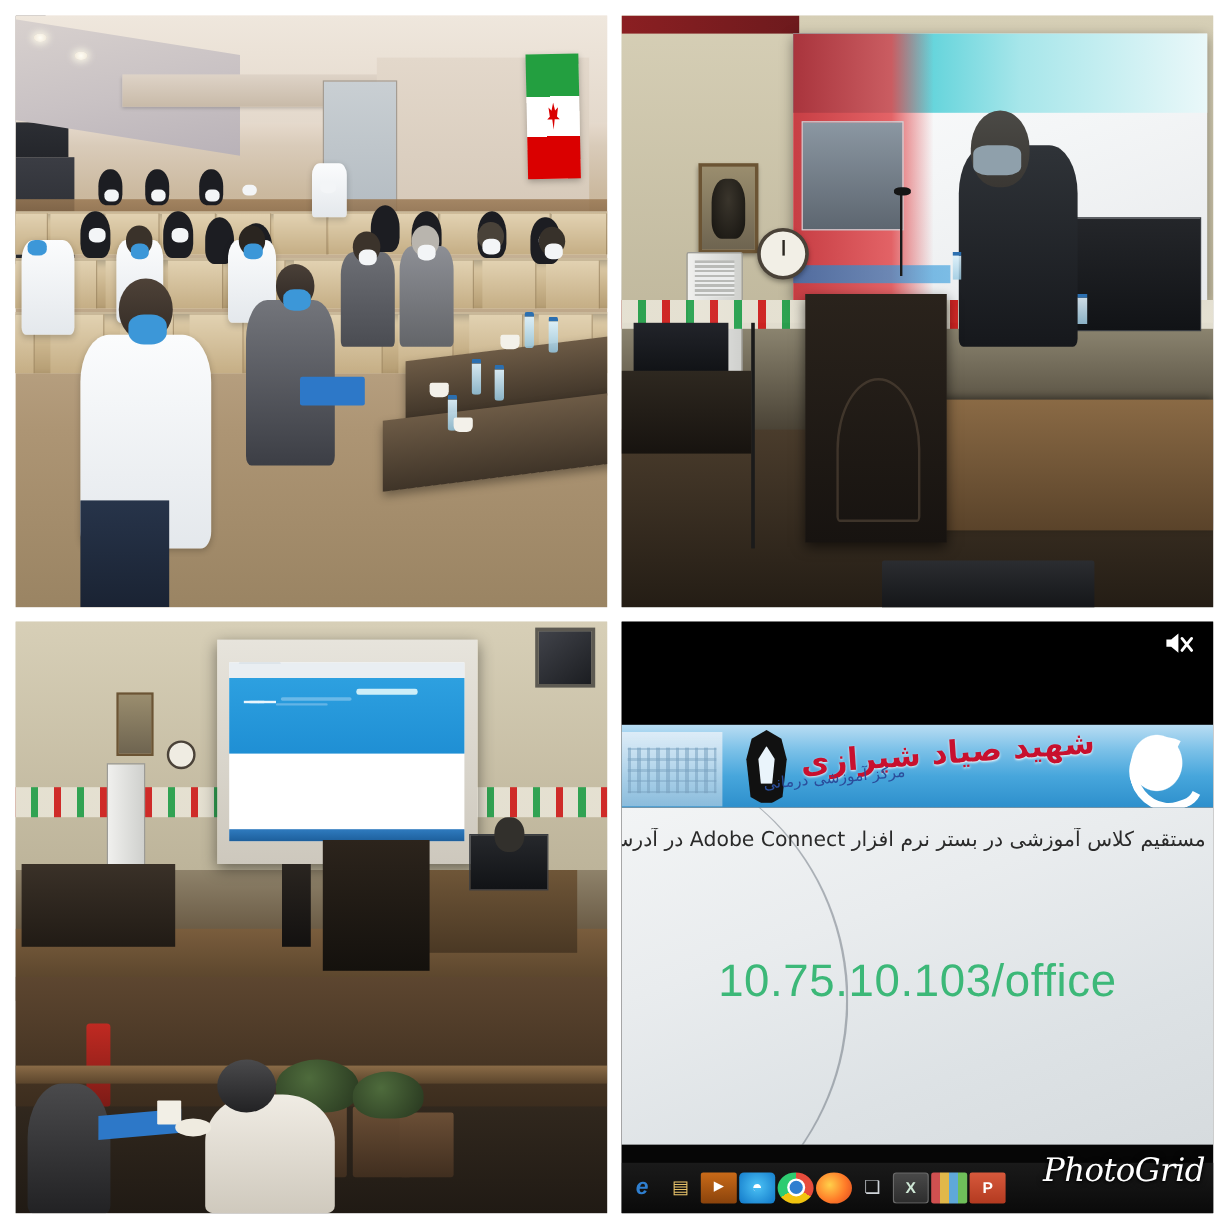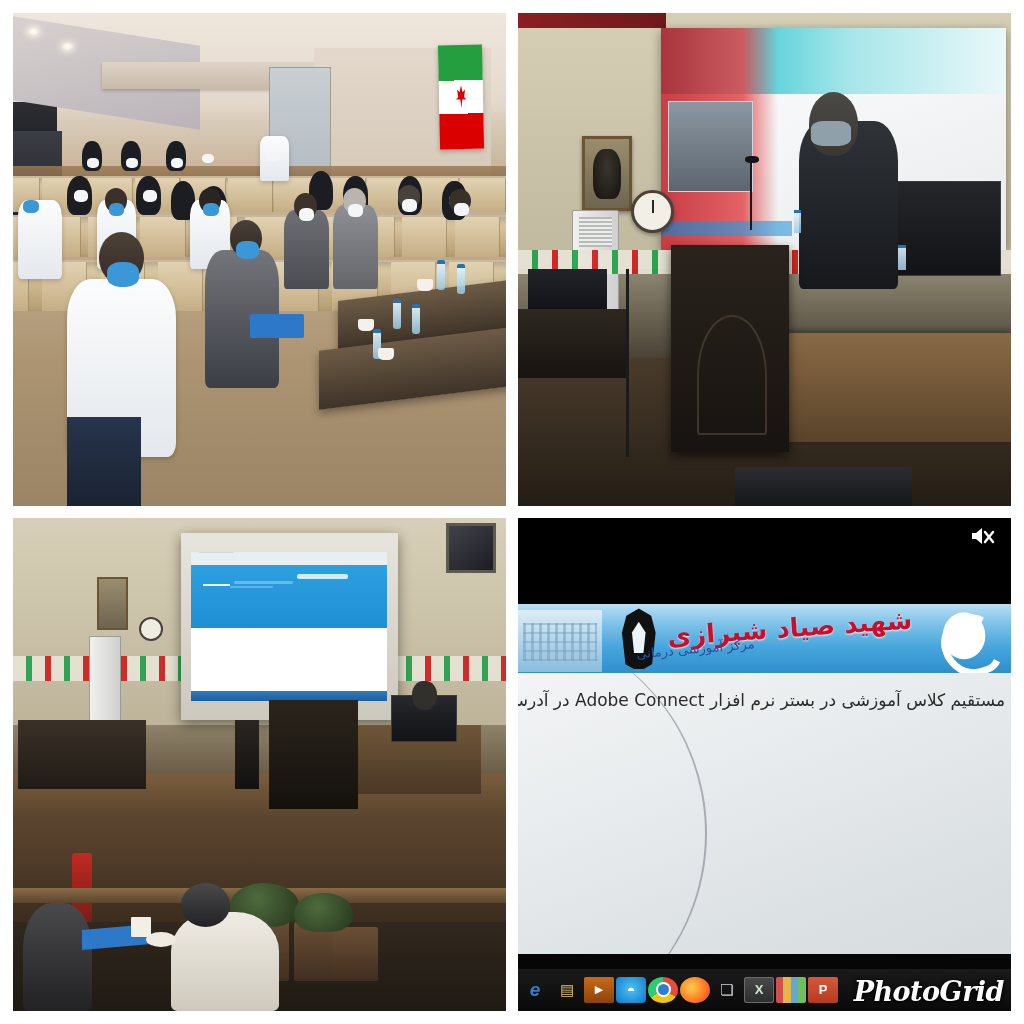--- a/index.html
+++ b/index.html
@@ -208,22 +208,22 @@
   .p4 .slideText{position:absolute;left:0;right:0;top:6%;padding:0 6px;direction:rtl;text-align:center;
     color:#2a2a2a;font-size:17px;font-family:"DejaVu Sans",sans-serif;white-space:nowrap;overflow:hidden;}
   .p4 .slideUrl{position:absolute;left:0;right:0;top:44%;text-align:center;
     color:#3cb878;font-size:38px;font-family:"Liberation Sans",sans-serif;letter-spacing:.5px;}
   .p4 .blackBottom{position:absolute;left:0;top:88.5%;width:100%;height:11.5%;background:#060606;}
   .p4 .taskbar{position:absolute;left:0;bottom:0;width:100%;height:8.6%;
     background:linear-gradient(180deg,#1a1a1a,#0a0a0a);display:flex;align-items:center;gap:2px;padding-left:2px;}
   .p4 .tbIcon{width:30px;height:26px;border-radius:3px;position:relative;flex:0 0 auto;
     display:flex;align-items:center;justify-content:center;font-size:15px;line-height:1;}
   .p4 .tbIcon.sel{background:linear-gradient(180deg,#4a4a4a,#2c2c2c);box-shadow:inset 0 0 0 1px #6a6a6a;}
-  .p4 .watermark{position:absolute;right:7px;bottom:4px;color:#fff;font-size:27px;
-    font-family:"DejaVu Serif",serif;font-style:italic;font-weight:bold;
+  .p4 .watermark{position:absolute;right:7px;bottom:20px;color:#fff;font-size:27px;
+    font-family:"DejaVu Serif",serif;font-style:italic;font-weight:normal;
     text-shadow:0 0 5px rgba(0,0,0,.85),0 1px 2px rgba(0,0,0,.9);letter-spacing:-.5px;}
 </style>
 </head>
 <body>
 
 <div id="collage">
 
   <div class="cell p1">
     <div class="ceiling"></div>
     <div class="ceilingAngle"></div>
@@ -439,20 +439,21 @@
       <div class="bannerBuilding"></div>
       <div class="bannerGlyph"></div>
       <div class="bannerTitle">شهید صیاد شیرازی</div>
       <div class="bannerSub">مرکز آموزشی درمانی</div>
       <div class="bannerLogo"></div>
     </div>
 
     <div class="slide">
       <div class="slideSwoosh"></div>
       <div class="slideText">مستقیم کلاس آموزشی در بستر نرم افزار Adobe Connect در آدرس :</div>
+      <div class="slideUrl">10.75.10.103/office</div>
     </div>
 
     <div class="blackBottom"></div>
 
     <div class="taskbar">
       <div class="tbIcon" style="color:#2f7fd0;font-weight:bold;font-style:italic;font-size:19px;">e</div>
       <div class="tbIcon" style="color:#e8c36a;">▤</div>
       <div class="tbIcon" style="color:#e07a24;background:linear-gradient(180deg,#c96a18,#8a430c);border-radius:2px;">
           <span style="color:#fff;font-size:11px;">▶</span>
         </div>

